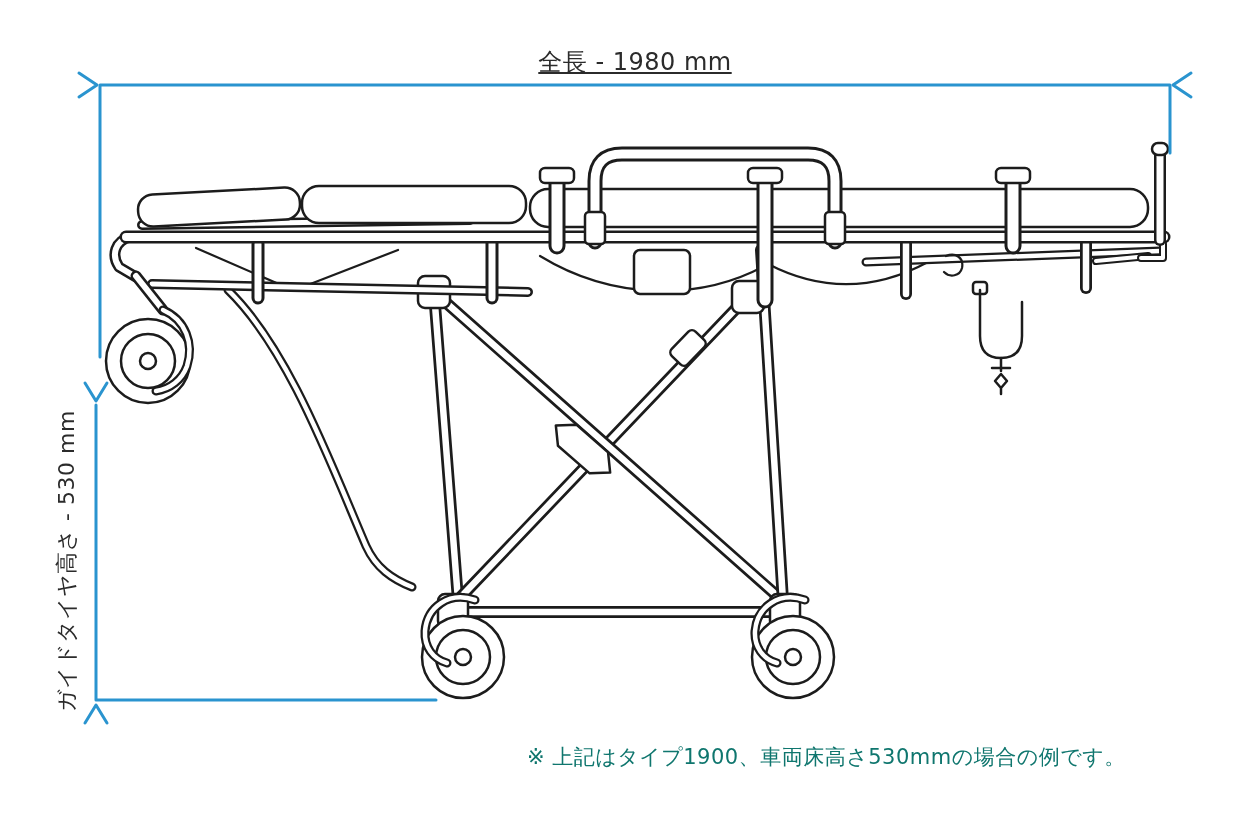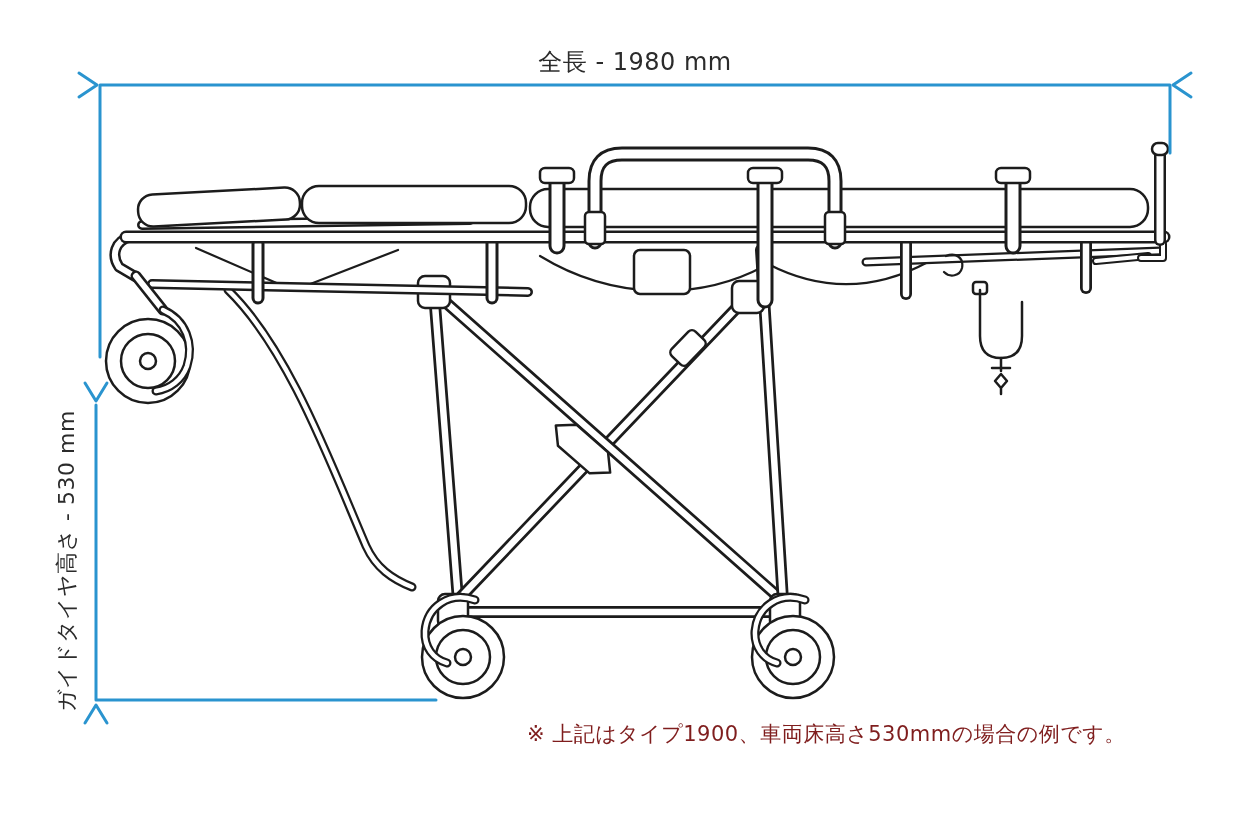--- a/index.html
+++ b/index.html
@@ -1,23 +1,23 @@
 <!DOCTYPE html>
 <html><head>
 <meta charset="utf-8">
 <style>
   * { margin:0; padding:0; box-sizing:border-box; }
   html,body { background:#ffffff; }
   body { font-family:"DejaVu Sans","Liberation Sans",sans-serif; }
   .canvas { position:relative; width:1255px; height:818px; background:#ffffff; overflow:hidden; }
   .canvas svg { position:absolute; left:0; top:0; }
   .dim-label { position:absolute; color:#2b2b2b; }
-  .dim-label.top { left:100px; width:1070px; top:46px; text-align:center; font-size:24px; letter-spacing:0.5px; }
+  .dim-label.top { left:100px; width:1070px; top:46px; text-align:center; font-size:24px; letter-spacing:0.5px;text-decoration:underline; }
   .dim-label.side { left:52px; top:712px; transform:rotate(-90deg); transform-origin:0 0; white-space:nowrap; font-size:22px; letter-spacing:0.5px; }
-  .note { position:absolute; left:527px; top:720px; font-size:21px; color:#7f1d1d; letter-spacing:0.5px; white-space:nowrap; }
+  .note { position:absolute; left:527px; top:743px; font-size:21px; color:#0f766e; letter-spacing:0.5px; white-space:nowrap; }
 </style>
 </head>
 <body>
 
 <div class="canvas">
 
   <svg width="1255" height="818" viewBox="0 0 1255 818">
 
     <g fill="none" stroke-width="2.5" stroke-linecap="round" stroke-linejoin="round" stroke="#1c1c1c">
 

